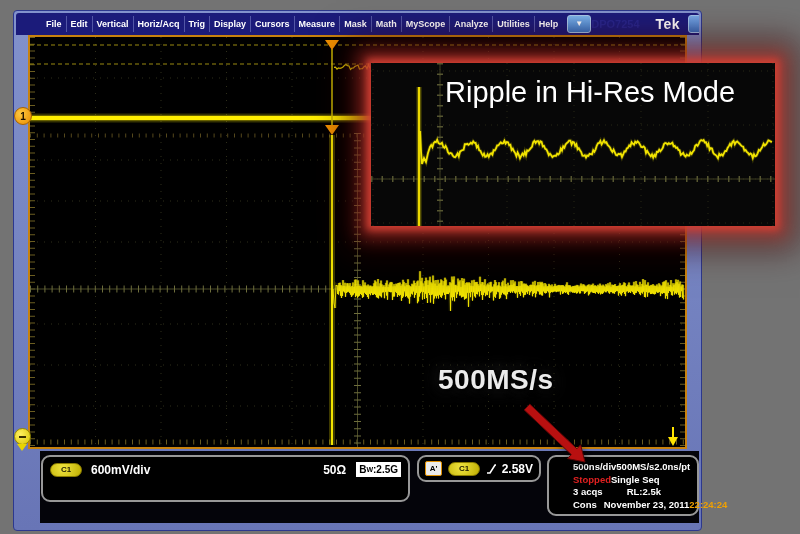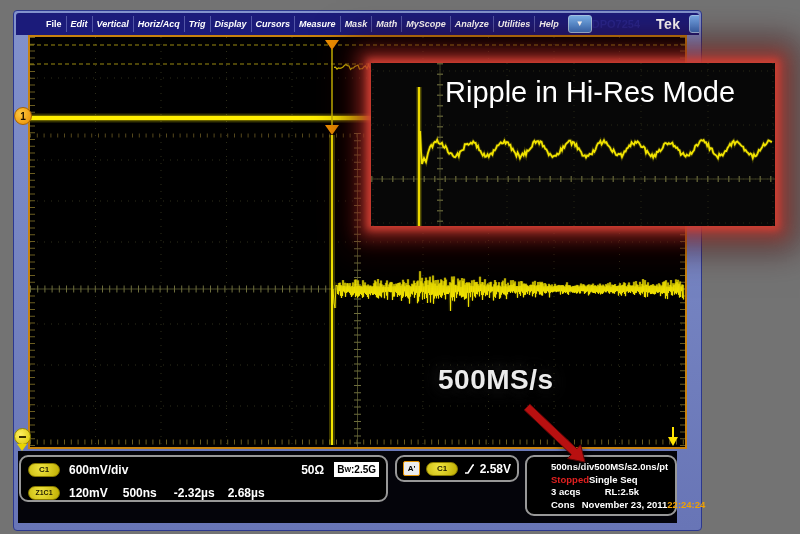--- a/index.html
+++ b/index.html
@@ -4,21 +4,21 @@
 <style>
   html,body{margin:0;padding:0;background:#fff;}
   #page{position:relative;width:800px;height:534px;background:#737373;overflow:hidden;
         font-family:"Liberation Sans",sans-serif;}
   
   #scope-window{position:absolute;left:13px;top:10px;width:687px;height:519px;
     background:linear-gradient(180deg,#8292cc,#6875b6);border:1px solid #2c388e;border-radius:4px;}
   #titlebar{position:absolute;left:2px;top:2px;right:2px;height:22px;background:#1b1b7a;
     border-radius:3px 3px 0 0;display:flex;align-items:center;padding-left:26px;overflow:hidden;}
   .menu-item{color:#fff;font-size:9px;font-weight:bold;padding:3px 4px;white-space:nowrap;cursor:default;}
-  .menu-item + .menu-item{border-left:1px solid rgba(150,160,220,.45);font-style:italic;}
+  .menu-item + .menu-item{border-left:1px solid rgba(150,160,220,.45);}
   #menu-bar{display:flex;align-items:center;height:100%;}
   #menu-dropdown{margin-left:5px;width:22px;height:16px;border-radius:3px;flex:0 0 auto;
     background:linear-gradient(180deg,#7cb4ec,#3a78c8);border:1px solid #a8c8e8;
     display:flex;align-items:center;justify-content:center;}
   #menu-dropdown span{color:#fff;font-size:8px;line-height:8px;}
   #tb-spacer{flex:1;}
   #model-label{color:#26268e;font-size:11px;font-weight:bold;margin-right:16px;}
   #tek-logo{color:#fff;font-size:14px;font-weight:bold;letter-spacing:.5px;margin-right:8px;}
   .tb-btn{width:26px;height:16px;border-radius:3px;display:flex;align-items:center;justify-content:center;
     margin-right:6px;flex:0 0 auto;}
@@ -31,21 +31,21 @@
   #ch1-badge{position:absolute;left:14px;top:107px;width:16px;height:16px;border-radius:50%;
     background:radial-gradient(circle at 35% 35%,#ffc840,#e88c00);border:1px solid #a86400;
     color:#1a0e00;font-size:10px;font-weight:bold;display:flex;align-items:center;justify-content:center;z-index:20;}
   #zoom-badge{position:absolute;left:14px;top:428px;width:15px;height:15px;border-radius:50%;
     background:radial-gradient(circle at 35% 35%,#fff060,#d8c400);border:1px solid #968a00;z-index:20;
     display:flex;align-items:center;justify-content:center;}
   #zoom-badge i{display:block;width:7px;height:2px;background:#3a3000;}
   #zoom-badge-arrow{position:absolute;left:17px;top:444px;width:0;height:0;z-index:20;
     border-left:5px solid transparent;border-right:5px solid transparent;border-top:7px solid #e8d400;}
   
-  #statusbar{position:absolute;left:4px;top:440px;width:659px;height:72px;background:#04040a;}
+  #statusbar{position:absolute;left:26px;top:440px;width:659px;height:72px;background:#04040a;}
   .panel{position:absolute;background:#000;border:2px solid #989898;border-radius:9px;box-sizing:border-box;}
   #p1{left:1px;top:4px;width:369px;height:47px;}
   #p2{left:377px;top:4px;width:124px;height:27px;display:flex;align-items:center;padding:0 6px;gap:6px;}
   #p3{left:507px;top:4px;width:152px;height:61px;display:flex;flex-direction:column;
       justify-content:space-between;padding:4px 24px;}
   .pill{width:30px;height:12px;border-radius:7px;background:radial-gradient(circle at 40% 35%,#f0e440,#bfae00);
     border:1px solid #8a7c00;color:#201c00;font-weight:bold;display:flex;align-items:center;justify-content:center;flex:0 0 auto;}
   .pill.c1{font-size:8px;}
   .pill.z1{font-size:7px;letter-spacing:0;}
   .ro{color:#fff;font-size:12px;font-weight:bold;white-space:nowrap;text-align:center;}
@@ -151,27 +151,20 @@
           <div class="pill c1">C1</div>
           <span class="ro" style="margin-left:9px">600mV/div</span>
           <span style="flex:1"></span>
           <span class="ro">50Ω</span>
           <span id="bw-box">
               <span>B</span>
               <sub>W</sub>
               <span>:2.5G</span>
             </span>
         </div>
-        <div class="p1row">
-          <div class="pill z1">Z1C1</div>
-          <span class="ro" style="margin-left:9px">120mV</span>
-          <span class="ro" style="margin-left:15px">500ns</span>
-          <span class="ro" style="margin-left:17px">-2.32µs</span>
-          <span class="ro" style="margin-left:13px">2.68µs</span>
-        </div>
       </div>
 
       <div id="p2" class="panel">
         <div id="a-badge">A'</div>
         <div class="pill c1">C1</div>
         <svg width="13" height="12">
           <polyline points="1,10 4,10 9,2 12,2" fill="none" stroke="#ffffff" stroke-width="1.6"></polyline>
         </svg>
         <span class="ro">2.58V</span>
       </div>

